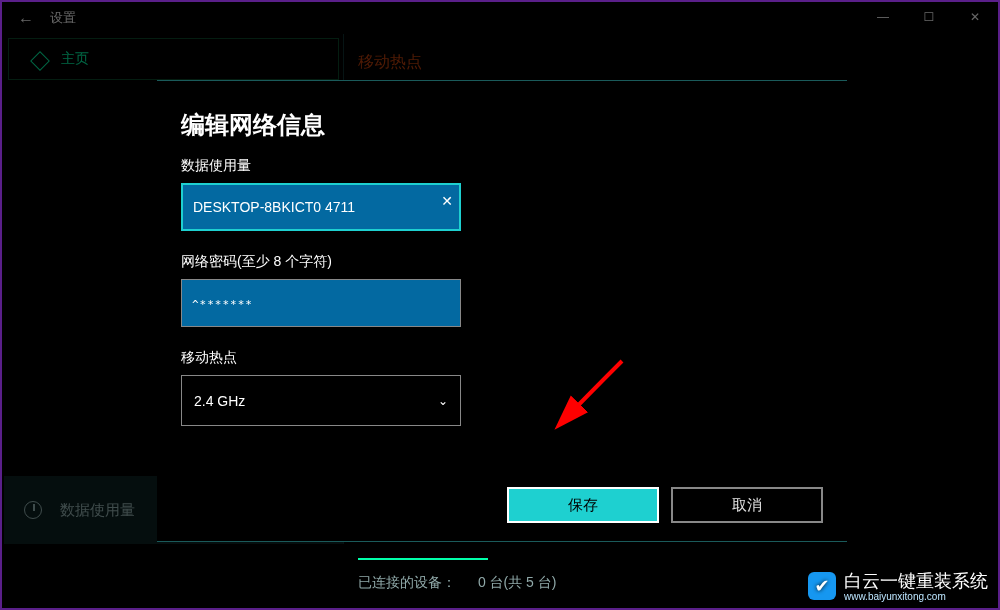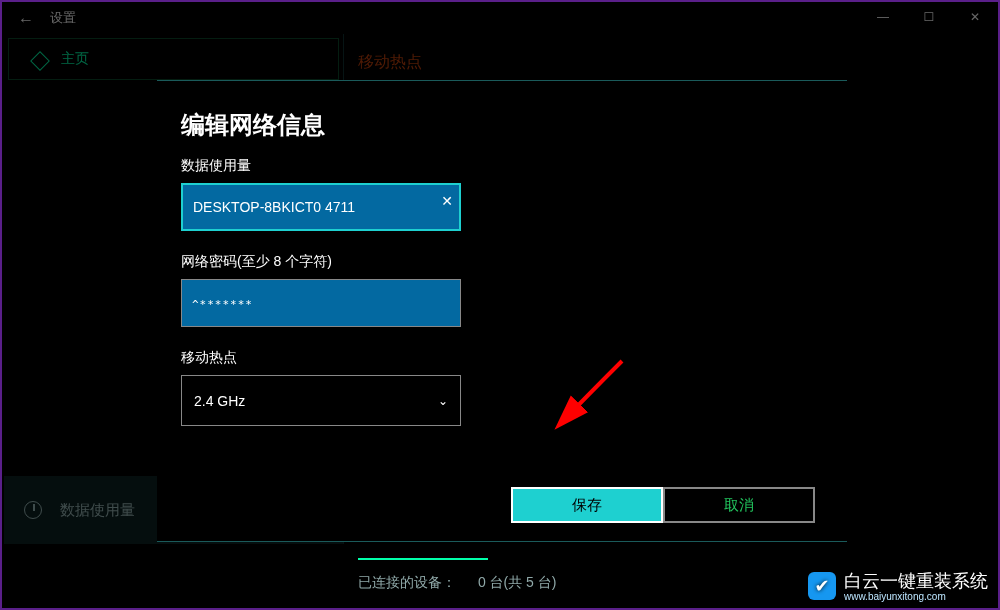--- a/index.html
+++ b/index.html
@@ -147,30 +147,30 @@
   }
   .select .chev {
     font-size: 12px;
   }
   
   .arrow {
     position: absolute; left: 375px; top: 275px;
     pointer-events: none;
   }
   .modal-buttons {
-    position: absolute; right: 32px; bottom: 18px;
-    display: flex; gap: 0;
+    position: absolute; right: 24px; bottom: 18px;
+    display: flex; gap: 12px;
   }
   .btn {
     width: 152px; height: 36px;
     display: flex; align-items: center; justify-content: center;
     font-size: 15px;
     border: 2px solid #888;
     background: #000;
-    color: #22c55e;
+    color: #e5e5e5;
   }
   .btn.primary {
     background: #1ed0d0; border: 2px solid #fff; color: #000;
   }
   
   .watermark {
     position: absolute; right: 10px; bottom: 6px;
     display: flex; align-items: center; gap: 8px;
     color: #fff; font-size: 18px;
     text-shadow: 0 0 4px #000;

